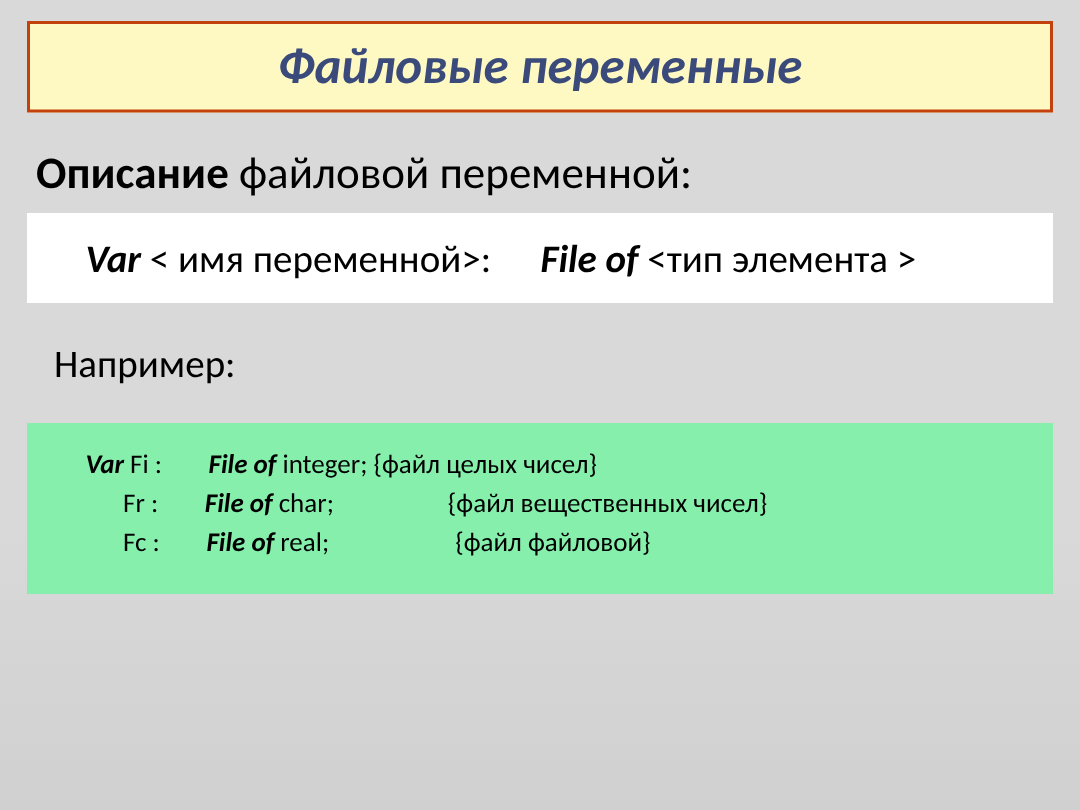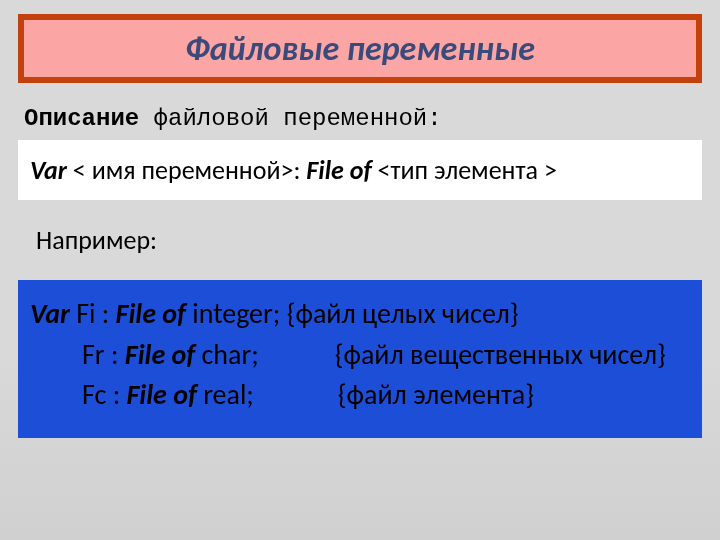--- a/index.html
+++ b/index.html
@@ -3,54 +3,53 @@
 <meta charset="utf-8">
 <style>
   * { margin: 0; padding: 0; box-sizing: border-box; }
   html, body { width: 720px; height: 540px; overflow: hidden; }
   body {
     font-family: "Calibri", "Arial", sans-serif;
     background: linear-gradient(to bottom, #d9d9d9 0%, #d9d9d9 65%, #d0d0d0 100%);
     color: #000;
   }
   .title-box {
-    border: 6px solid #c2410c;
-    background: #fca5a5;
+    border: 2px solid #c2410c;
+    background: #fef9c3;
     margin: 14px 18px 0 18px;
     padding: 8px 0;
     text-align: center;
   }
   .title-box h1 {
     font-size: 34px;
     font-weight: bold;
     font-style: italic;
     color: #3a4a7a;
   }
   .subhead {
     margin: 22px 24px 8px 24px;
-    font-size: 24px;
-    font-family: Liberation Mono, monospace;
+    font-size: 30px;
   }
   .subhead .b { font-weight: bold; }
   .syntax-box {
     background: #fff;
     margin: 6px 18px 0 18px;
     padding: 14px 12px;
     font-size: 26px;
   }
-  .kw { font-weight: bold; font-style: italic; }
+  .kw { font-weight: bold; font-style: italic; margin-left: 27px; }
   .example-label {
     margin: 24px 28px 24px 36px;
     font-size: 26px;
   }
   .example-box {
-    background: #1d4ed8;
+    background: #86efac;
     margin: 6px 18px 0 18px;
     padding: 14px 12px 22px 12px;
-    font-size: 28px;
+    font-size: 18px;
     line-height: 1.45;
     white-space: nowrap;
   }
   .example-box .row { display: block; }
   .indent { display: inline-block; width: 52px; }
   .sp1 { display: inline-block; width: 76px; }
   .sp2 { display: inline-block; width: 84px; }
 </style>
 </head>
 <body>
@@ -70,15 +69,15 @@
 <p class="example-label">Например:</p>
 
 <div class="example-box">
   <span class="row">
     <span class="kw">Var</span><span>  Fi :  </span><span class="kw">File of</span><span>  integer;</span> <span>{файл целых чисел}</span>
   </span>
   <span class="row">
     <span class="indent"></span><span>Fr : </span><span class="kw">File of</span><span>  char;</span><span class="sp1"></span><span>{файл вещественных чисел}</span>
   </span>
   <span class="row">
-    <span class="indent"></span><span>Fc : </span><span class="kw">File of</span><span>  real;</span><span class="sp2"></span><span>{файл элемента}</span>
+    <span class="indent"></span><span>Fc : </span><span class="kw">File of</span><span>  real;</span><span class="sp2"></span><span>{файл файловой}</span>
   </span>
 </div>
 
 </body></html>

